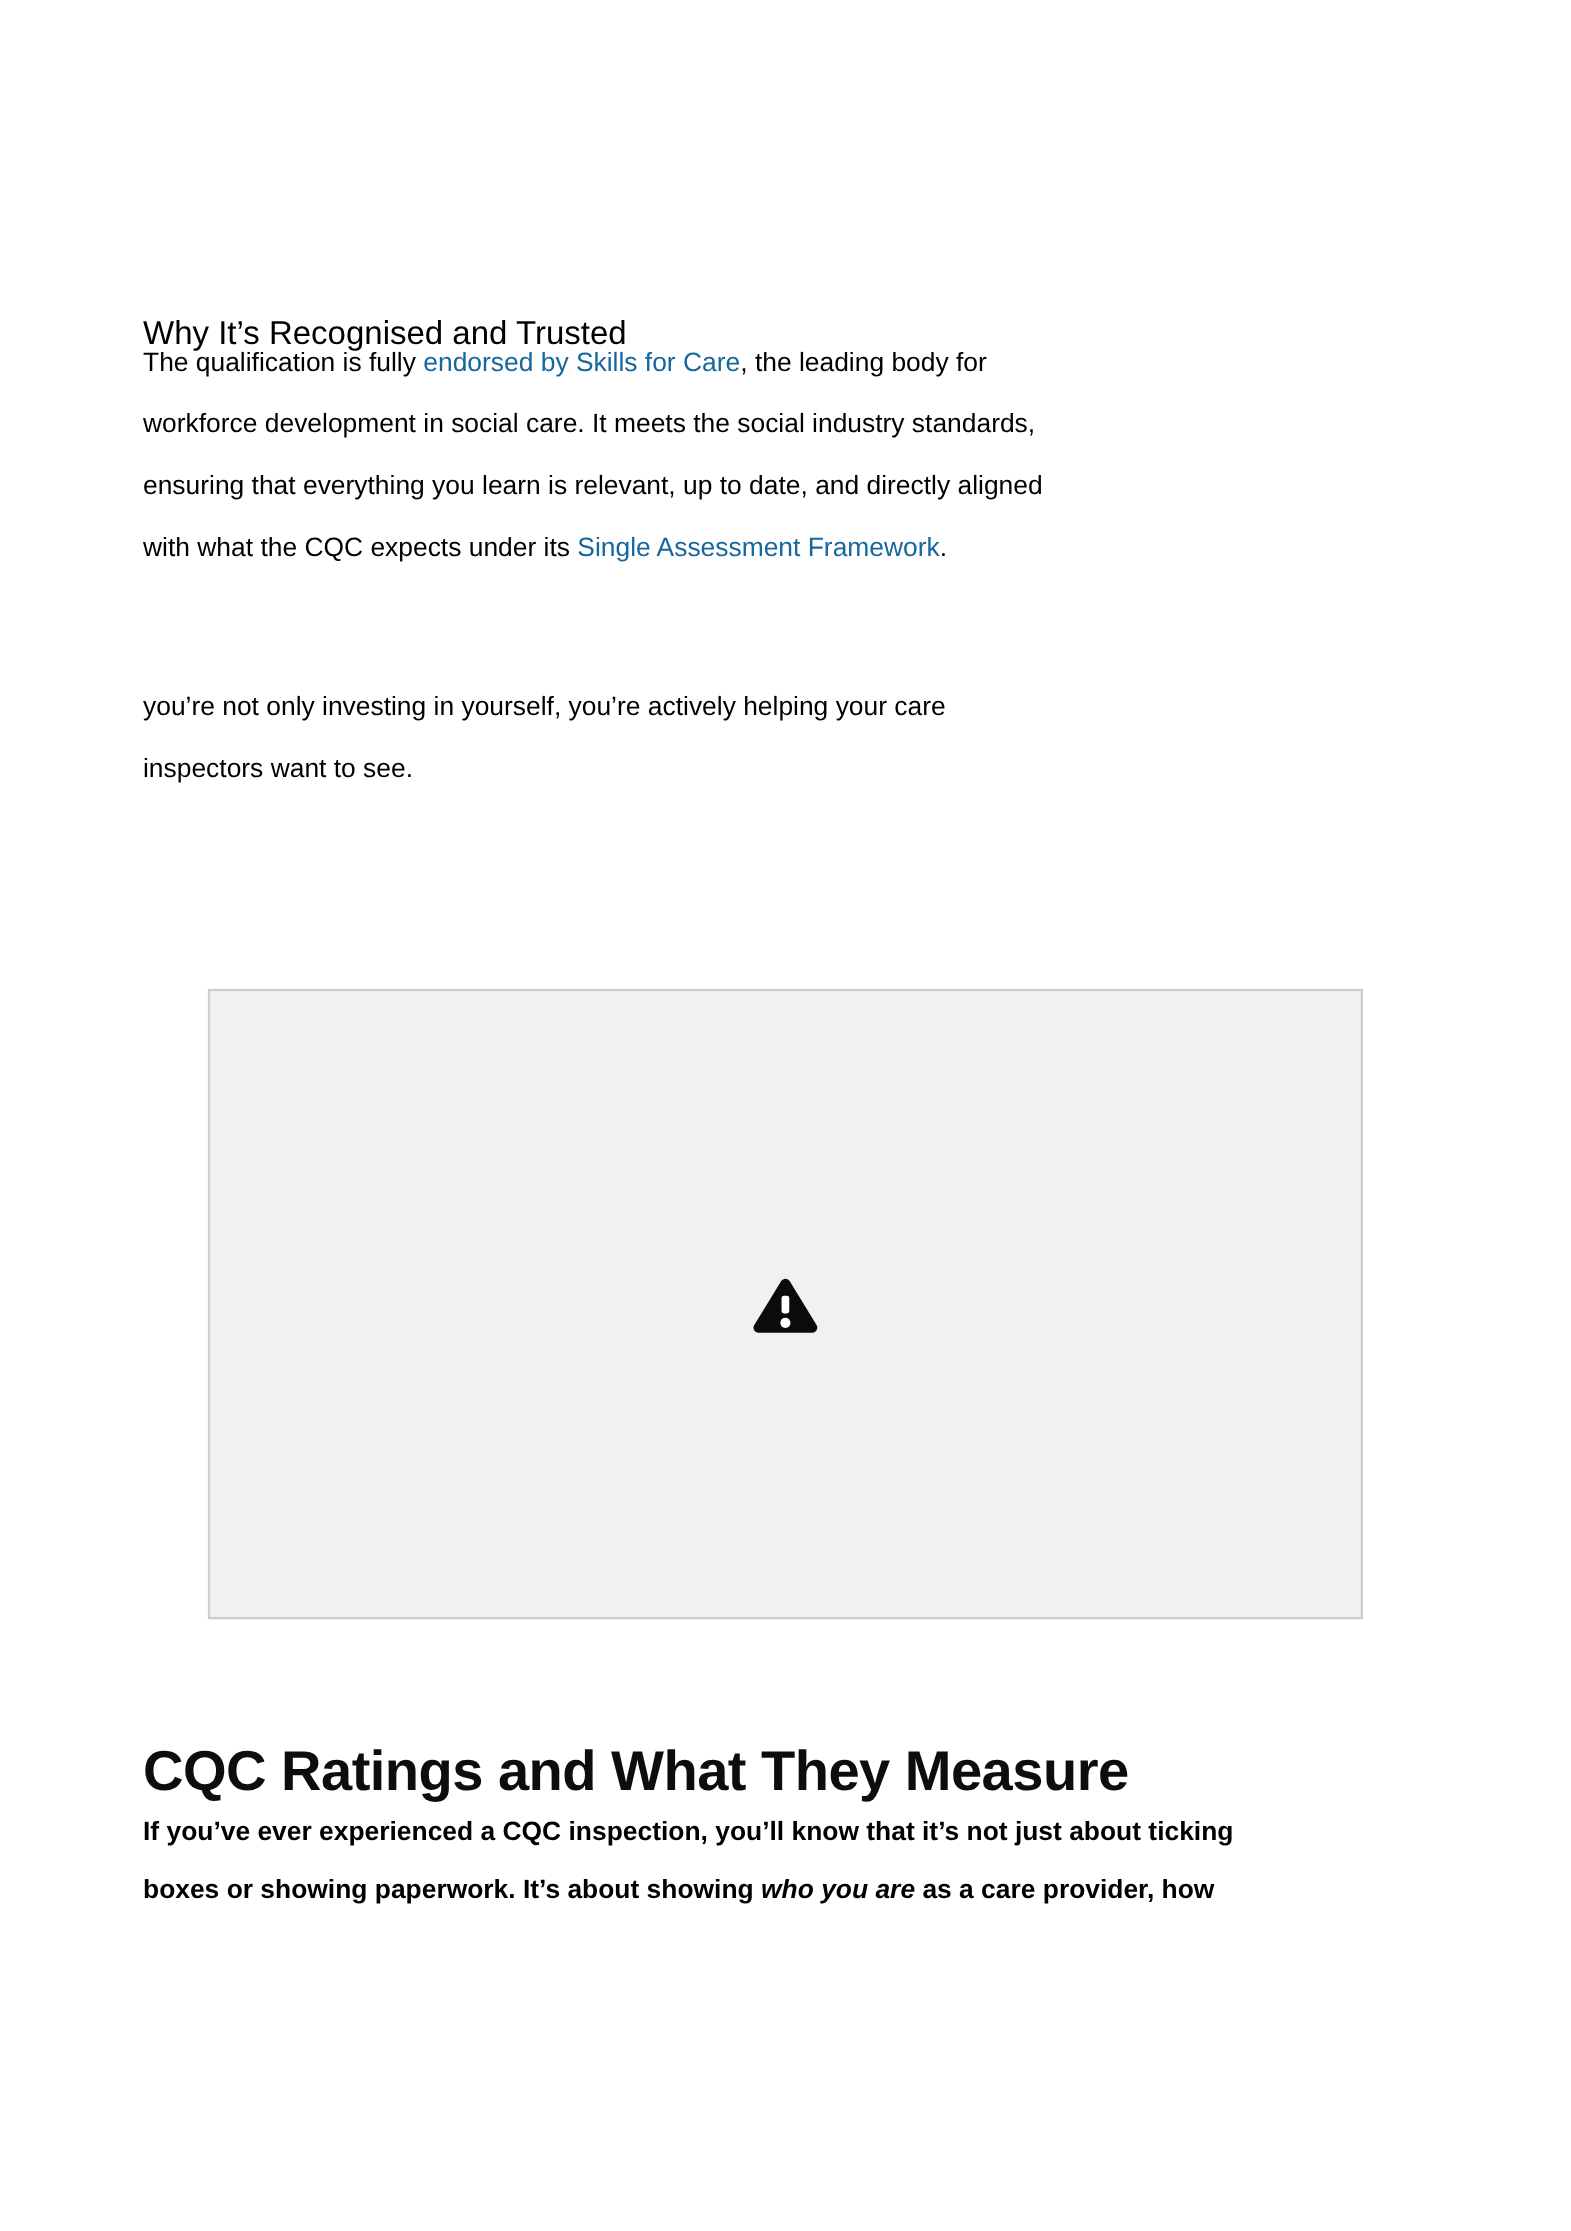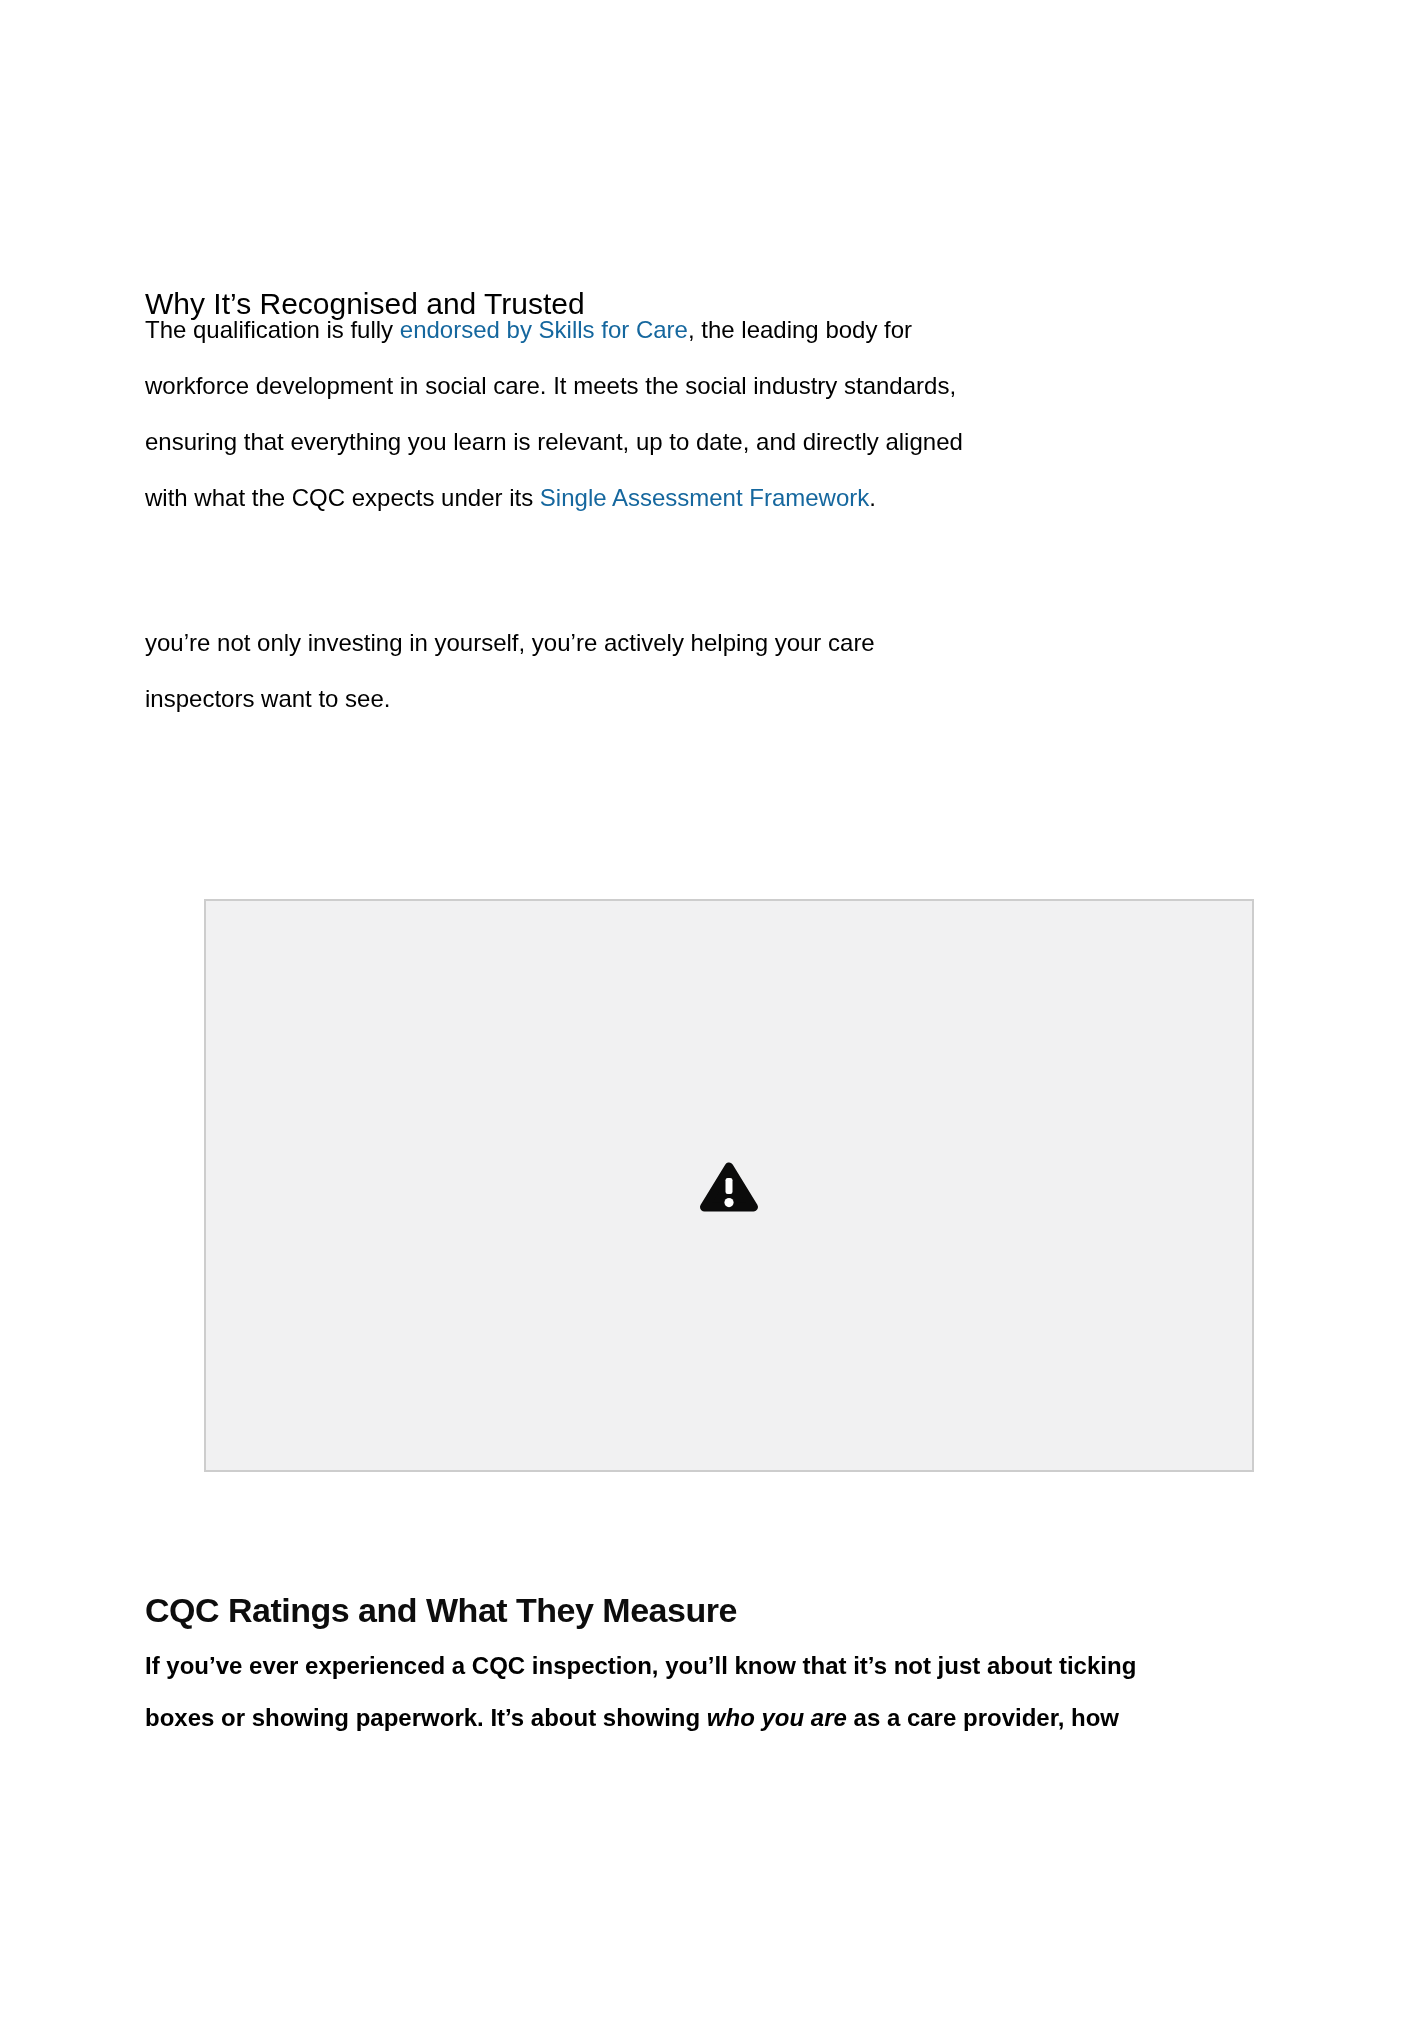--- a/index.html
+++ b/index.html
@@ -10,21 +10,21 @@
   body {
     width: 1428px;
     height: 2028px;
     position: relative;
     overflow: hidden;
     font-family: "Liberation Sans", sans-serif;
     color: var(--body-color, #000000);
   }
   .content {
     position: absolute;
-    left: 145px;
+    left: 130px;
     top: 0;
     width: 1168px;
     height: 1728px;
   }
   .h3 {
     position: absolute;
     left: 0;
     top: 256px;
     font-size: 30px;
     font-weight: 400;
@@ -66,21 +66,21 @@
   }
   .warning-icon {
     width: 64px;
     height: 58px;
     display: block;
   }
   .h2 {
     position: absolute;
     left: 0;
     top: 1538px;
-    font-size: 34px;
+    font-size: 51px;
     font-weight: 700;
     letter-spacing: -0.5px;
     line-height: 50px;
     color: var(--heading2-color, #0d0d0d);
     white-space: pre;
     margin-top: 47px;
   }
   em { font-style: italic; }
 </style>
 </head>

